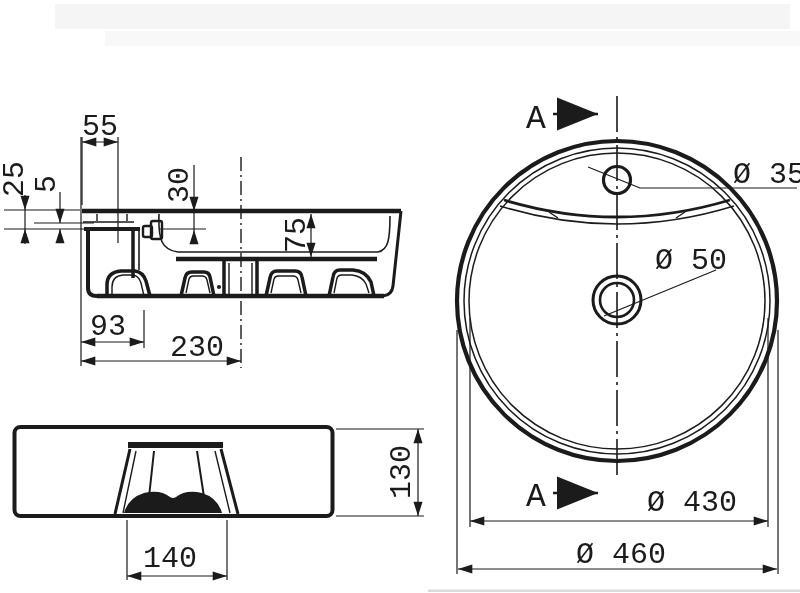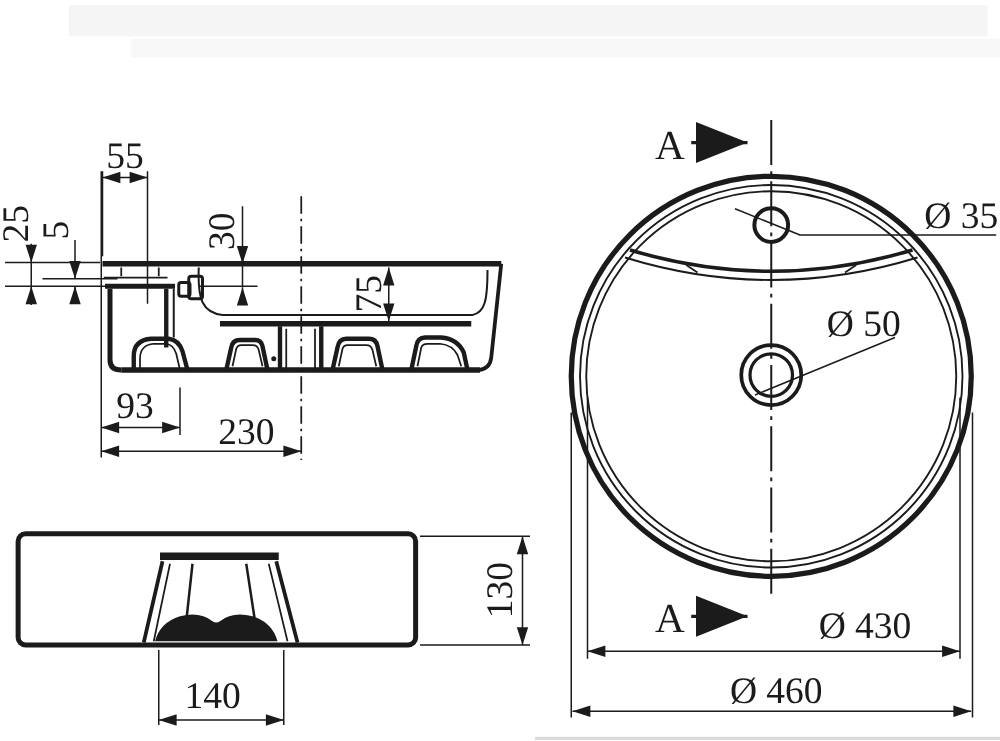--- a/index.html
+++ b/index.html
@@ -1,17 +1,17 @@
 <!DOCTYPE html>
 <html><head>
 <meta charset="utf-8">
 <style>
   html,body{margin:0;padding:0;background:#ffffff;}
   .canvas{position:relative;width:800px;height:593px;background:#ffffff;overflow:hidden;
-          font-family:Liberation Serif, serif;}
+          font-family:Liberation Mono, monospace;}
   svg{display:block;}
   .ln{stroke:#1b1b1b;fill:none;stroke-linecap:butt;stroke-linejoin:round;}
   .w45{stroke-width:4.5;} .w40{stroke-width:4;} .w35{stroke-width:3.5;}
   .w30{stroke-width:3;} .w28{stroke-width:2.8;} .w24{stroke-width:2.4;}
   .w20{stroke-width:2;} .w16{stroke-width:1.6;} .w14{stroke-width:1.4;} .w12{stroke-width:1.2;}
   text{fill:#1b1b1b;font-size:30px;}
   .sec{font-size:33px;}
   .wm{fill:#f5f5f5;} .wm2{fill:#f8f8f8;}
   .edge-artifact{fill:#bdbdbd;opacity:.55;}
 </style>

